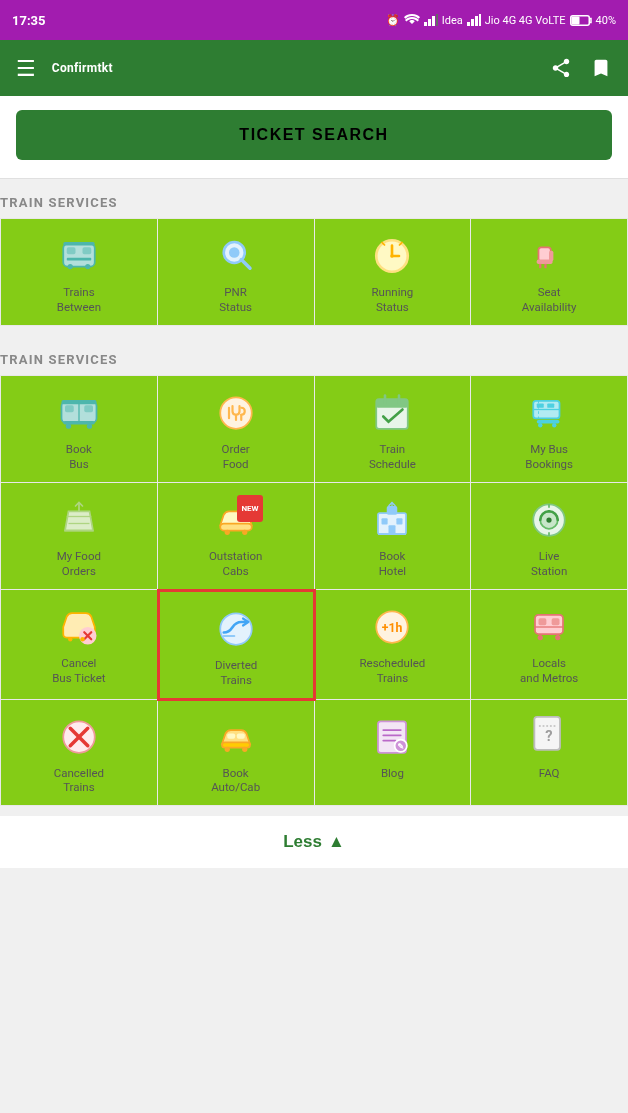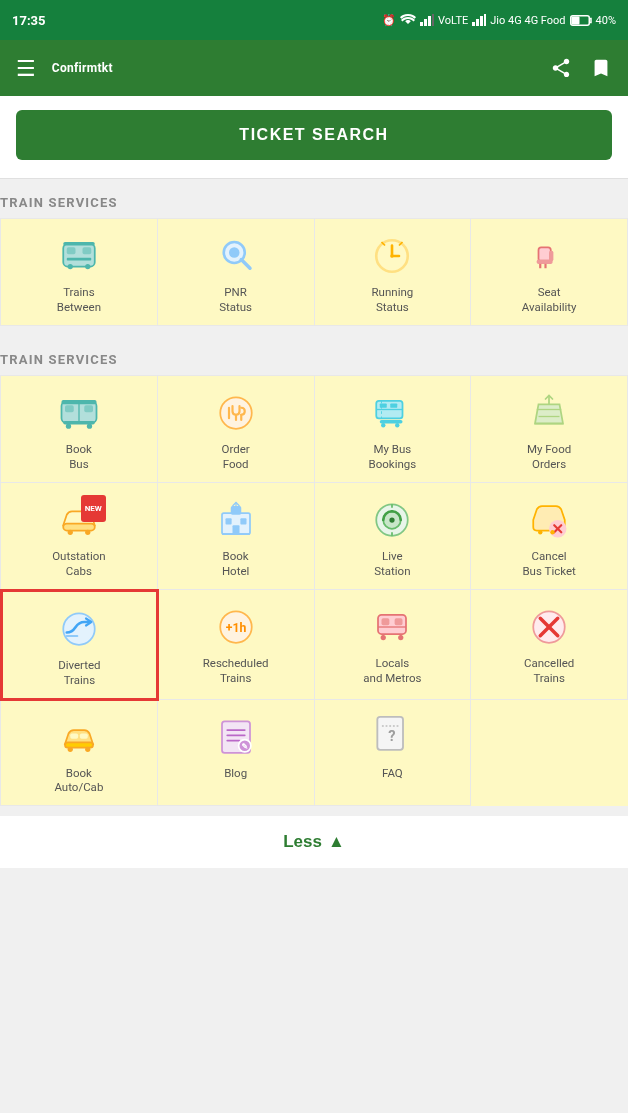--- a/index.html
+++ b/index.html
@@ -7,21 +7,21 @@
     body {
       width: 628px;
       min-height: 1113px;
       font-family: 'Roboto', Arial, sans-serif;
       background: #f0f0f0;
       overflow-x: hidden;
     }
 
     
     .status-bar {
-      background: #15803d;
+      background: #a21caf;
       color: #fff;
       font-size: 13px;
       padding: 20px 12px;
       display: flex;
       justify-content: space-between;
       align-items: center;
       height: 28px;
     }
     .status-left { font-weight: bold; }
     .status-right { display: flex; align-items: center; gap: 4px; font-size: 11px; }
@@ -53,21 +53,21 @@
     }
 
     
     .ticket-search-wrap {
       background: #fff;
       padding: 14px 16px 18px;
       border-bottom: 1px solid #e0e0e0;
     }
     .ticket-search-btn {
       background: #2e7d32;
-      color: #ffffff;
+      color: #000000;
       font-size: 16px;
       font-weight: bold;
       letter-spacing: 1.5px;
       border: none;
       border-radius: 6px;
       width: 100%;
       padding: 16px;
       cursor: pointer;
       text-align: center;
       display: block;
@@ -78,21 +78,21 @@
       color: #888;
       font-size: 13px;
       font-weight: bold;
       letter-spacing: 1.2px;
       padding: 16px 0 8px;
       background: #f0f0f0;
     }
 
     
     .services-grid {
-      background: #fef9c3;
+      background: #84cc16;
       display: grid;
       grid-template-columns: repeat(4, 1fr);
       gap: 0;
       border-top: 1px solid #e8e8e8;
       border-left: 1px solid #e8e8e8;
       margin: 0 0 10px 0;
     }
     .service-item {
       display: flex;
       flex-direction: column;
@@ -173,30 +173,30 @@
         </svg>
     </span>
     <span>
       <svg width="14" height="12" viewBox="0 0 14 12" fill="white">
           <rect x="0" y="8" width="3" height="4"></rect>
           <rect x="4" y="5" width="3" height="7"></rect>
           <rect x="8" y="2" width="3" height="10"></rect>
           <rect x="12" y="0" width="2" height="12" fill="#666"></rect>
         </svg>
     </span>
-    <span>VoLTE</span>
+    <span>Idea</span>
     <span>
       <svg width="14" height="12" viewBox="0 0 14 12" fill="white">
           <rect x="0" y="8" width="3" height="4"></rect>
           <rect x="4" y="5" width="3" height="7"></rect>
           <rect x="8" y="2" width="3" height="10"></rect>
           <rect x="12" y="0" width="2" height="12"></rect>
         </svg>
     </span>
-    <span>Jio 4G 4G Food</span>
+    <span>Jio 4G 4G VoLTE</span>
     <span>
       <svg width="22" height="11" viewBox="0 0 22 11" fill="none" stroke="white" stroke-width="1.5">
           <rect x="0.75" y="0.75" width="18.5" height="9.5" rx="2" ry="2"></rect>
           <rect x="1.5" y="1.5" width="8" height="8" rx="1" fill="white" stroke="none"></rect>
           <path d="M19.5 3.5 L21 3.5 L21 7.5 L19.5 7.5" stroke="white" stroke-width="1.5" fill="none"></path>
         </svg>
     </span>
     <span>40%</span>
   </div>
 </div>
@@ -304,20 +304,32 @@
         <path d="M16 18 L16 30 M20 16 L20 22 Q20 26 24 26 Q28 26 28 22 L28 16" stroke="#ffb74d" stroke-width="2.5" stroke-linecap="round" fill="none"></path>
         <line x1="24" y1="26" x2="24" y2="32" stroke="#ffb74d" stroke-width="2.5" stroke-linecap="round"></line>
         <path d="M30 18 Q34 18 34 22 Q34 26 30 26" stroke="#ffb74d" stroke-width="2.5" stroke-linecap="round" fill="none"></path>
         <line x1="30" y1="26" x2="30" y2="32" stroke="#ffb74d" stroke-width="2.5" stroke-linecap="round"></line>
       </svg>
     </div>
     <span class="service-label">Order<br>Food</span>
   </div>
 
 
+  <div class="service-item">
+    <div class="service-icon">
+      <svg width="42" height="42" viewBox="0 0 48 48" fill="none">
+        <rect x="6" y="8" width="36" height="34" rx="3" fill="#e8f5e9" stroke="#81c784" stroke-width="2"></rect>
+        <rect x="6" y="8" width="36" height="10" rx="3" fill="#81c784"></rect>
+        <line x1="16" y1="4" x2="16" y2="12" stroke="#81c784" stroke-width="3" stroke-linecap="round"></line>
+        <line x1="32" y1="4" x2="32" y2="12" stroke="#81c784" stroke-width="3" stroke-linecap="round"></line>
+        <polyline points="14,28 20,34 36,20" stroke="#43a047" stroke-width="3" stroke-linecap="round" fill="none"></polyline>
+      </svg>
+    </div>
+    <span class="service-label">Train<br>Schedule</span>
+  </div>
 
   <div class="service-item">
     <div class="service-icon">
       <svg width="42" height="42" viewBox="0 0 48 48" fill="none">
         <rect x="6" y="10" width="30" height="20" rx="3" fill="#b2ebf2" stroke="#4dd0e1" stroke-width="2"></rect>
         <line x1="6" y1="20" x2="36" y2="20" stroke="#4dd0e1" stroke-width="1.5"></line>
         <rect x="10" y="13" width="8" height="5" rx="1" fill="#4dd0e1"></rect>
         <rect x="22" y="13" width="8" height="5" rx="1" fill="#4dd0e1"></rect>
         <line x1="12" y1="10" x2="12" y2="30" stroke="#4dd0e1" stroke-width="1" stroke-dasharray="3,3"></line>
         <rect x="10" y="32" width="26" height="4" rx="2" fill="#4dd0e1"></rect>

